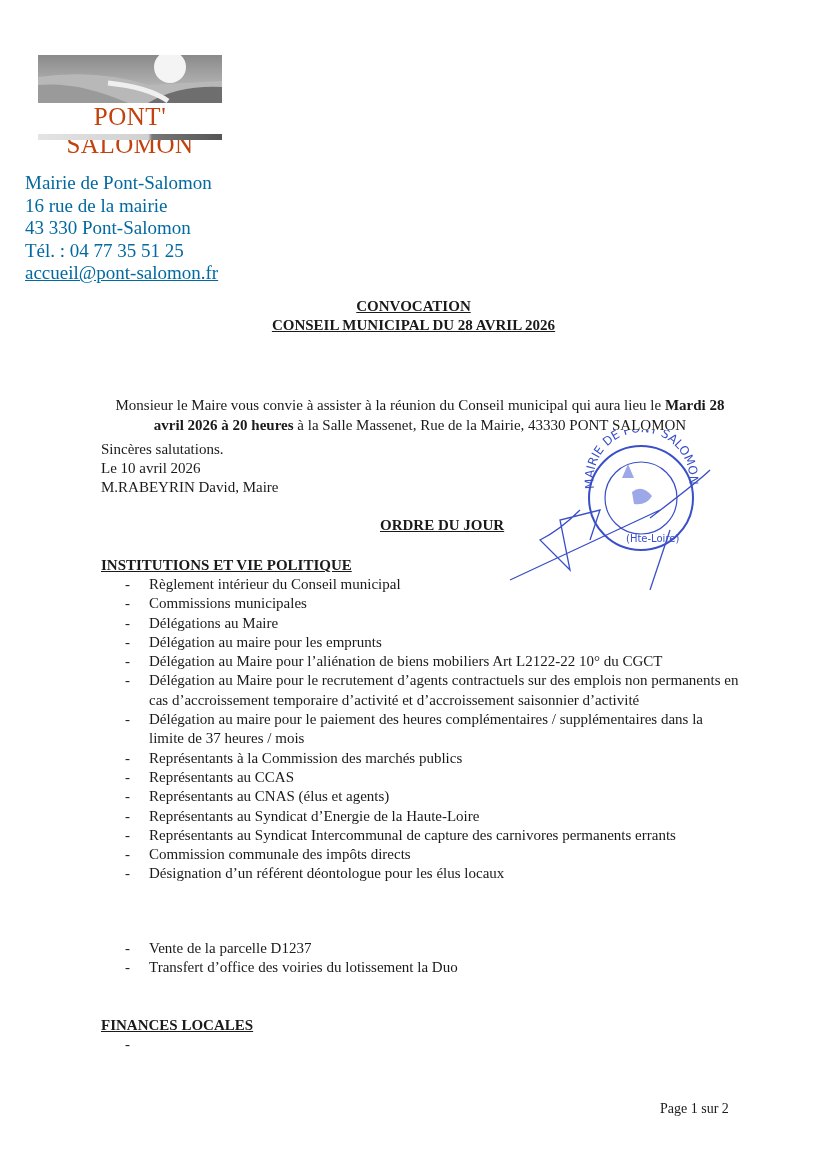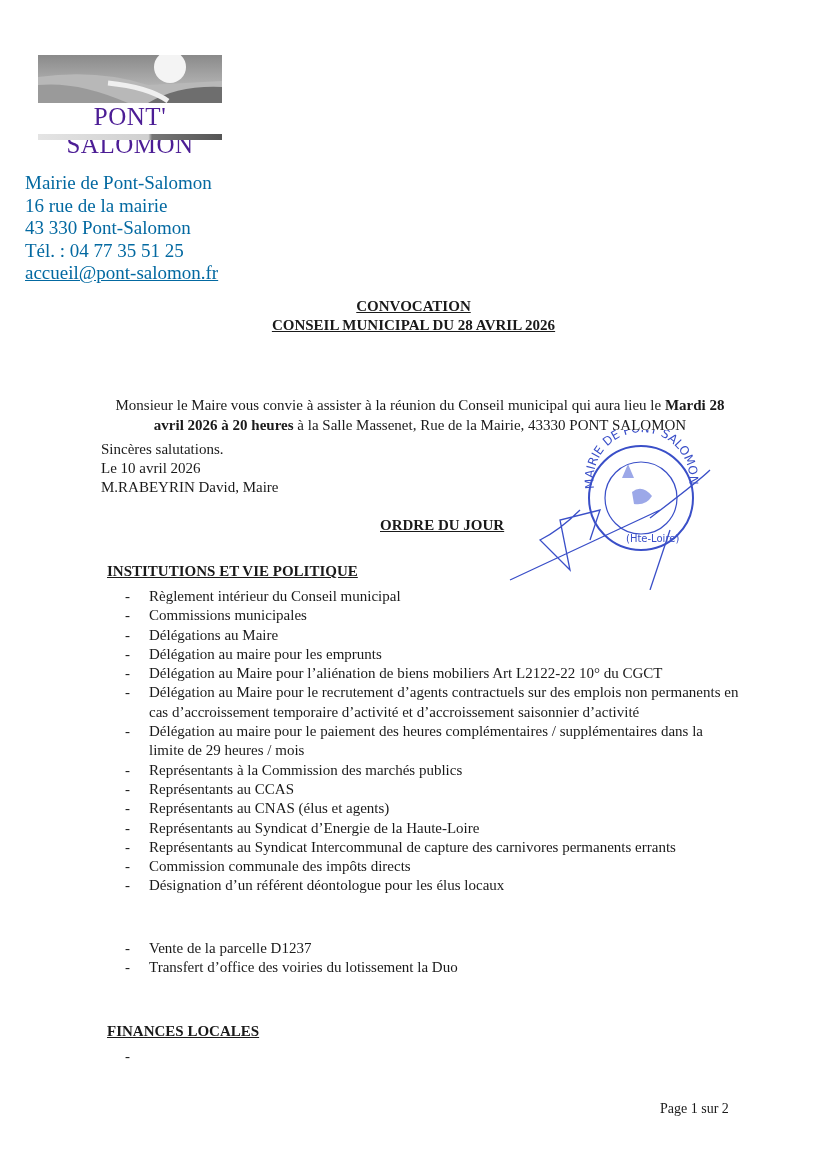--- a/index.html
+++ b/index.html
@@ -1,34 +1,34 @@
 <!DOCTYPE html>
 <html><head>
 <meta charset="utf-8">
 <style>
   html, body { margin: 0; padding: 0; background: #ffffff; }
   body { width: 827px; height: 1169px; position: relative; overflow: hidden;
          font-family: "Liberation Serif", "DejaVu Serif", serif; color: #1a1a1a; }
   .logo { position: absolute; left: 38px; top: 55px; width: 184px; height: 86px; }
   .logo-img { position: absolute; left: 0; top: 0; width: 184px; height: 48px; overflow: hidden; }
   .logo-text { position: absolute; left: 0; top: 48px; width: 184px; text-align: center;
-               font-size: 25px; letter-spacing: 0.5px; color: #4c1d95; line-height: 28px; }
+               font-size: 25px; letter-spacing: 0.5px; color: #c2410c; line-height: 28px; }
   .logo-bar { position: absolute; left: 0; top: 79px; width: 184px; height: 6px;
               background: linear-gradient(90deg, #e4e4e4 0%, #d0d0d0 60%, #777 62%, #555 100%); }
   .address { position: absolute; left: 25px; top: 145px; font-size: 19px; line-height: 22.5px; color: #0369a1; margin-top: 27px; }
   .address .email { text-decoration: underline; }
   .title-block { position: absolute; left: 0; width: 827px; top: 297px; text-align: center; }
   .title-block .t { font-weight: bold; font-size: 15px; text-decoration: underline; line-height: 19px; }
   .intro { position: absolute; left: 100px; width: 640px; top: 361px; text-align: center;
            font-size: 15px; line-height: 19.5px; margin-top: 35px; }
   .intro b { font-weight: bold; }
   .sign { position: absolute; left: 101px; top: 440px; font-size: 15px; line-height: 19px; }
   .odj { position: absolute; left: 350px; top: 517px; font-weight: bold; font-size: 15px; text-decoration: underline; margin-left: 30px; }
   .section { position: absolute; left: 101px; font-size: 15px; }
-  .section h2 { margin: 6px; font-size: 15px; font-weight: bold; text-decoration: underline; line-height: 19px; }
+  .section h2 { margin: 0; font-size: 15px; font-weight: bold; text-decoration: underline; line-height: 19px; }
   .section ul { list-style: none; margin: 0; padding: 0; }
   .section li { position: relative; padding-left: 48px; line-height: 19.3px; width: 590px; }
   .section li .dash { position: absolute; left: 24px; top: 0; }
   .footer { position: absolute; left: 660px; top: 1101px; font-size: 14px; }
   .stamp { position: absolute; left: 500px; top: 430px; width: 230px; height: 160px; pointer-events: none; }
 </style>
 </head>
 <body>
 
 <div class="logo">
@@ -97,21 +97,21 @@
 
 <div class="section" style="top:556px">
   <h2>INSTITUTIONS ET VIE POLITIQUE</h2>
   <ul>
     <li><span class="dash">-</span><span>Règlement intérieur du Conseil municipal</span></li>
     <li><span class="dash">-</span><span>Commissions municipales</span></li>
     <li><span class="dash">-</span><span>Délégations au Maire</span></li>
     <li><span class="dash">-</span><span>Délégation au maire pour les emprunts</span></li>
     <li><span class="dash">-</span><span>Délégation au Maire pour l’aliénation de biens mobiliers Art L2122-22 10° du CGCT</span></li>
     <li><span class="dash">-</span><span>Délégation au Maire pour le recrutement d’agents contractuels sur des emplois non permanents en cas d’accroissement temporaire d’activité et d’accroissement saisonnier d’activité</span></li>
-    <li><span class="dash">-</span><span>Délégation au maire pour le paiement des heures complémentaires / supplémentaires dans la limite de 29 heures / mois</span></li>
+    <li><span class="dash">-</span><span>Délégation au maire pour le paiement des heures complémentaires / supplémentaires dans la limite de 37 heures / mois</span></li>
     <li><span class="dash">-</span><span>Représentants à la Commission des marchés publics</span></li>
     <li><span class="dash">-</span><span>Représentants au CCAS</span></li>
     <li><span class="dash">-</span><span>Représentants au CNAS (élus et agents)</span></li>
     <li><span class="dash">-</span><span>Représentants au Syndicat d’Energie de la Haute-Loire</span></li>
     <li><span class="dash">-</span><span>Représentants au Syndicat Intercommunal de capture des carnivores permanents errants</span></li>
     <li><span class="dash">-</span><span>Commission communale des impôts directs</span></li>
     <li><span class="dash">-</span><span>Désignation d’un référent déontologue pour les élus locaux</span></li>
   </ul>
 </div>
 

